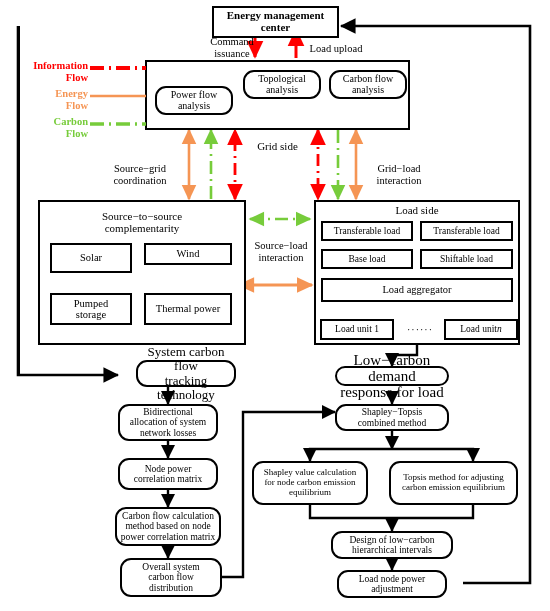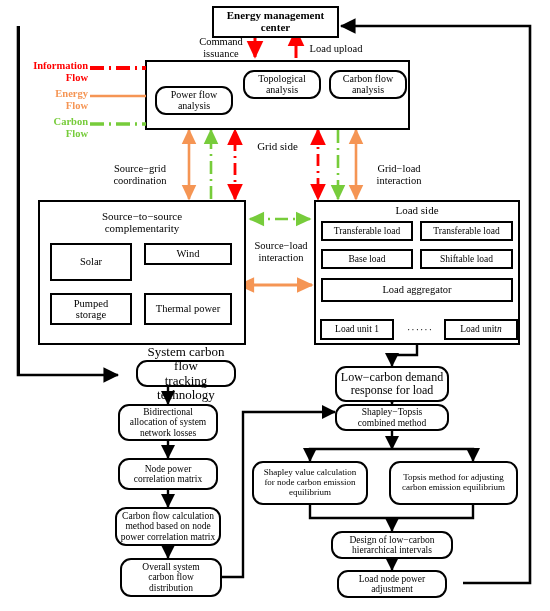--- a/index.html
+++ b/index.html
@@ -123,36 +123,36 @@
     <line x1="0" y1="4" x2="56" y2="4" stroke="#f59554" stroke-width="2.6"></line>
   </svg>
 
   <div class="legend-txt" style="left:10px;top:116px;width:78px;font-size:10.5px;color:#77cc3b;">Carbon<br>Flow</div>
   <svg class="lbl" style="left:90px;top:120px;width:56px;height:8px;" viewBox="0 0 56 8">
     <line x1="0" y1="4" x2="56" y2="4" stroke="#77cc3b" stroke-width="3.4" stroke-dasharray="14,5,2,5"></line>
   </svg>
 
   <div class="node plain thick" style="left:212px;top:6px;width:127px;height:32px;font-size:11px;font-weight:bold;">Energy management center</div>
 
-  <div class="lbl" style="left:183px;top:36px;width:76px;font-size:10.5px;">Command<br>issuance</div>
+  <div class="lbl" style="left:194px;top:36px;width:76px;font-size:10.5px;">Command<br>issuance</div>
   <div class="lbl" style="left:300px;top:43px;width:72px;font-size:10.5px;">Load upload</div>
 
   <div class="container" style="left:145px;top:60px;width:265px;height:70px;"></div>
   <div class="node round thick" style="left:155px;top:86px;width:78px;height:29px;font-size:10px;">Power flow<br>analysis</div>
   <div class="node round thick" style="left:243px;top:70px;width:78px;height:29px;font-size:10px;">Topological<br>analysis</div>
   <div class="node round thick" style="left:329px;top:70px;width:78px;height:29px;font-size:10px;">Carbon flow<br>analysis</div>
   <div class="lbl" style="left:145px;top:110px;width:265px;font-size:11px;margin-top:30px;">Grid side</div>
 
   <div class="lbl" style="left:94px;top:163px;width:92px;font-size:10.5px;">Source−grid<br>coordination</div>
   <div class="lbl" style="left:360px;top:163px;width:78px;font-size:10.5px;">Grid−load<br>interaction</div>
   <div class="lbl" style="left:240px;top:240px;width:82px;font-size:10.5px;">Source−load<br>interaction</div>
 
   <div class="container" style="left:38px;top:200px;width:208px;height:145px;"></div>
   <div class="lbl" style="left:48px;top:210px;width:188px;font-size:11px;">Source−to−source<br>complementarity</div>
-  <div class="node plain thick" style="left:50px;top:243px;width:82px;height:38px;font-size:10.5px;">Solar</div>
+  <div class="node plain thick" style="left:50px;top:243px;width:82px;height:30px;font-size:10.5px;">Solar</div>
   <div class="node plain thick" style="left:144px;top:243px;width:88px;height:22px;font-size:10.5px;">Wind</div>
   <div class="node plain thick" style="left:50px;top:293px;width:82px;height:32px;font-size:10.5px;">Pumped<br>storage</div>
   <div class="node plain thick" style="left:144px;top:293px;width:88px;height:32px;font-size:10.5px;">Thermal power</div>
 
   <div class="container" style="left:314px;top:200px;width:206px;height:145px;"></div>
   <div class="lbl" style="left:314px;top:204px;width:206px;font-size:11px;">Load side</div>
   <div class="node plain thick" style="left:321px;top:221px;width:92px;height:20px;font-size:9.5px;">Transferable load</div>
   <div class="node plain thick" style="left:420px;top:221px;width:93px;height:20px;font-size:9.5px;">Transferable load</div>
   <div class="node plain thick" style="left:321px;top:249px;width:92px;height:20px;font-size:9.5px;">Base load</div>
   <div class="node plain thick" style="left:420px;top:249px;width:93px;height:20px;font-size:9.5px;">Shiftable load</div>
@@ -163,20 +163,20 @@
     <span>Load unit </span>
       <i>n</i>
   </div>
 
   <div class="node round thick" style="left:136px;top:360px;width:100px;height:27px;font-size:13px;">System carbon flow<br>tracking technology</div>
   <div class="node round thick" style="left:118px;top:404px;width:100px;height:37px;font-size:9.5px;">Bidirectional<br>allocation of system<br>network losses</div>
   <div class="node round thick" style="left:118px;top:458px;width:100px;height:32px;font-size:9.5px;">Node power<br>correlation matrix</div>
   <div class="node round thick" style="left:115px;top:507px;width:106px;height:39px;font-size:9.5px;">Carbon flow calculation<br>method based on node<br>power correlation matrix</div>
   <div class="node round thick" style="left:120px;top:558px;width:102px;height:39px;font-size:9.5px;">Overall system<br>carbon flow<br>distribution</div>
 
-  <div class="node round thick" style="left:335px;top:366px;width:114px;height:36px;font-size:12px;">Low−carbon demand<br>response for load</div>
+  <div class="node round thick" style="left:335px;top:366px;width:114px;height:20px;font-size:15px;">Low−carbon demand<br>response for load</div>
   <div class="node round thick" style="left:335px;top:404px;width:114px;height:27px;font-size:9.5px;">Shapley−Topsis<br>combined method</div>
   <div class="node round thick" style="left:252px;top:461px;width:116px;height:44px;font-size:9px;">Shapley value calculation<br>for node carbon emission<br>equilibrium</div>
   <div class="node round thick" style="left:389px;top:461px;width:129px;height:44px;font-size:9px;">Topsis method for adjusting<br>carbon emission equilibrium</div>
   <div class="node round thick" style="left:331px;top:531px;width:122px;height:28px;font-size:9.5px;">Design of low−carbon<br>hierarchical intervals</div>
   <div class="node round thick" style="left:337px;top:570px;width:110px;height:28px;font-size:9.5px;">Load node power<br>adjustment</div>
 
 </div>
 
 </body></html>

